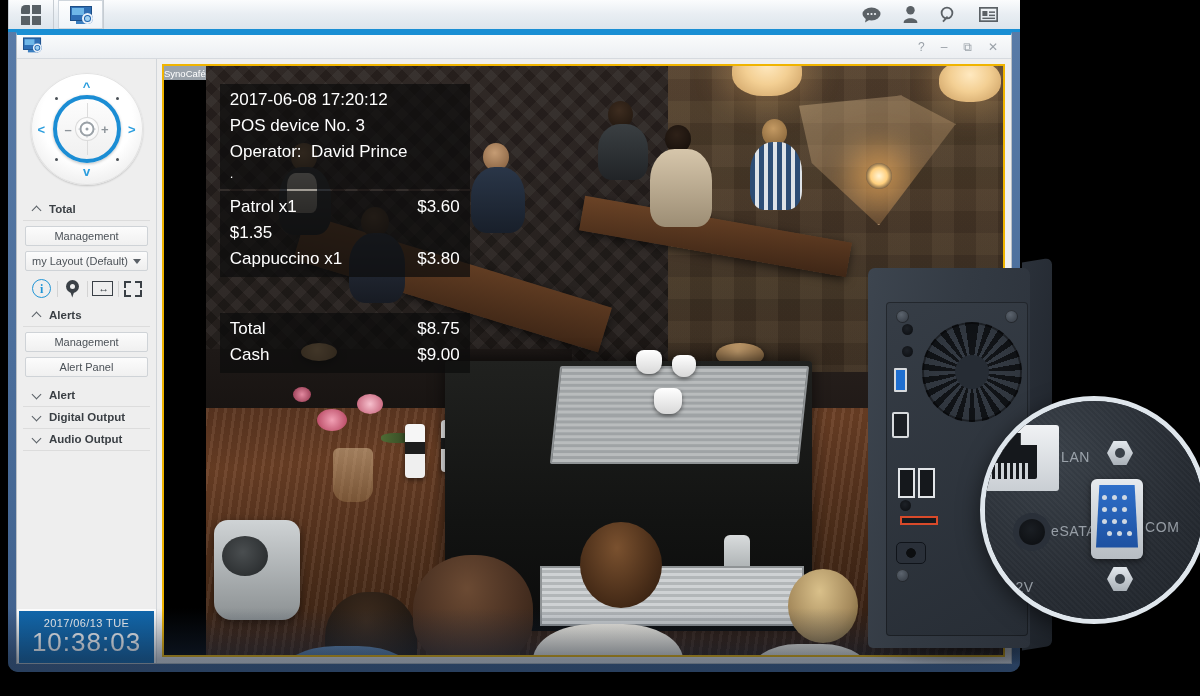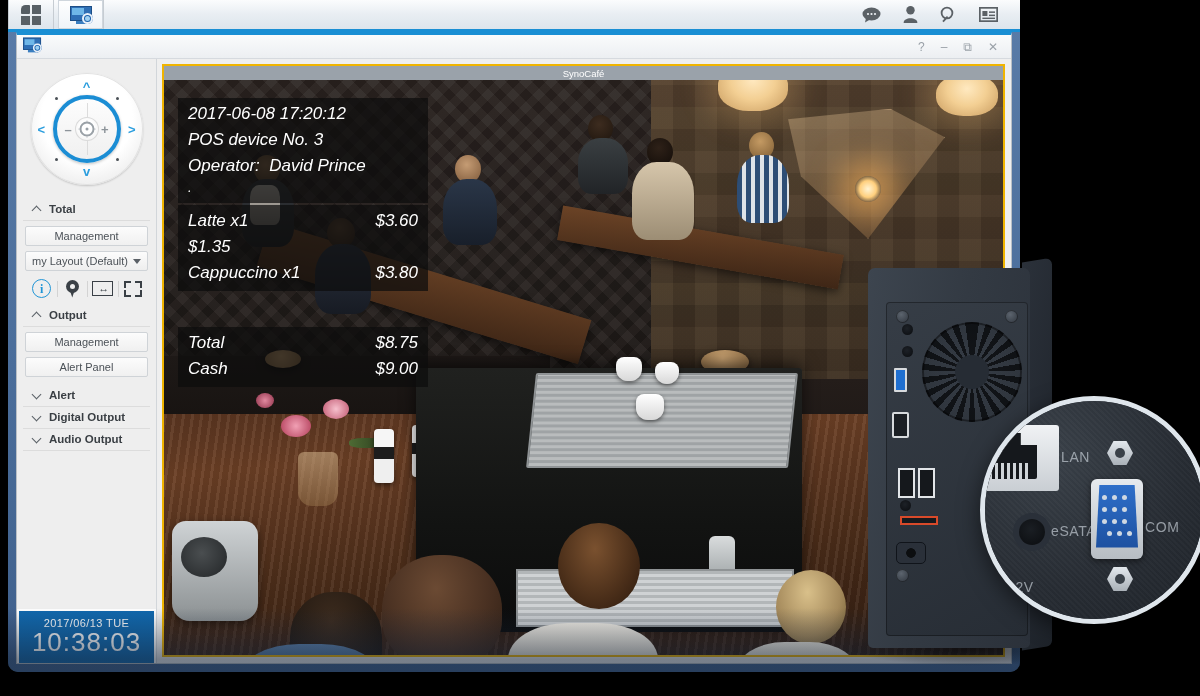--- a/index.html
+++ b/index.html
@@ -196,21 +196,21 @@
   }
   .clock-date { font-size: 11px; letter-spacing: .4px; margin-bottom: -1px;}
   .clock-time { font-size: 26px; font-weight: 300; letter-spacing: 1px; line-height: 1.1;}
 
   
   .stage {
     flex: 1; min-width: 0; padding: 5px 6px 6px 5px;
     background: #efefef; display: flex;
   }
   .cam {
-    flex: 1; border: 2px solid #f0b400; display: flex; flex-direction: column; min-width:0;
+    flex: 1; border: 2px solid #f0b400; display: flex; flex-direction: row; min-width:0;
     background: #000;
   }
   .cam-bar {
     height: 14px; flex: none; background: #9aa2aa;
     display: flex; align-items: center; justify-content: center;
     font-size: 9.5px; color: #ffffff;
   }
   .cam-view { flex: 1; position: relative; overflow: hidden; background: #120d0a; }
 
   
@@ -338,21 +338,21 @@
   .barista-head {
     position:absolute; left: 26%; bottom: -2%; width: 120px; height: 112px;
     border-radius: 48% 48% 42% 42%;
     background: radial-gradient(ellipse at 45% 30%, #6b4a33 0%, #4a3122 55%, #2d1d13 100%);
   }
   .cust-head {
     position:absolute; border-radius: 50%;
   }
 
   
-  .pos { position: absolute; left: 14px; top: 18px; width: 250px; color: #fff; font-style: italic; }
+  .pos { position: absolute; left: 14px; top: 18px; width: 250px; color: #fff; }
   .pos-block { background: rgba(12,12,12,.72); padding: 3px 10px 5px 10px; }
   .pos-line { font-size: 17px; line-height: 1.52; white-space: pre; }
   .pos-row { display: flex; font-size: 17px; line-height: 1.53; }
   .pos-row .lbl { flex: 1; }
   .pos-row .val { text-align: right; }
   .pos-gap { height: 36px; }
 
   
   .nas { position: absolute; left: 860px; top: 258px; width: 210px; height: 400px; }
   .nas-body {
@@ -586,21 +586,21 @@
                 <i class="tl"></i>
                   <i class="tr"></i>
                   <i class="bl"></i>
                   <i class="br"></i>
               </span>
             </span>
           </div>
 
           <div class="sec-head">
             <span class="chev"></span>
-            <span>Output</span>
+            <span>Alerts</span>
           </div>
           <div class="btn-row">
             <button class="sb-btn">Management</button>
             <button class="sb-btn" style="margin-top:5px;">Alert Panel</button>
           </div>
 
           <div style="height:8px;"></div>
 
           <div class="sec-head">
             <span class="chev down"></span>
@@ -717,21 +717,21 @@
 
               <div class="pos">
                 <div class="pos-block">
                   <div class="pos-line">2017-06-08 17:20:12</div>
                   <div class="pos-line">POS device No. 3</div>
                   <div class="pos-line">Operator:  David Prince</div>
                   <div class="pos-line" style="font-size:13px;">.</div>
                 </div>
                 <div class="pos-block" style="margin-top:2px;">
                   <div class="pos-row">
-                    <span class="lbl">Latte x1</span>
+                    <span class="lbl">Patrol x1</span>
                     <span class="val">$3.60</span>
                   </div>
                   <div class="pos-row">
                     <span class="val">$1.35</span>
                   </div>
                   <div class="pos-row">
                     <span class="lbl">Cappuccino x1</span>
                     <span class="val">$3.80</span>
                   </div>
                 </div>

